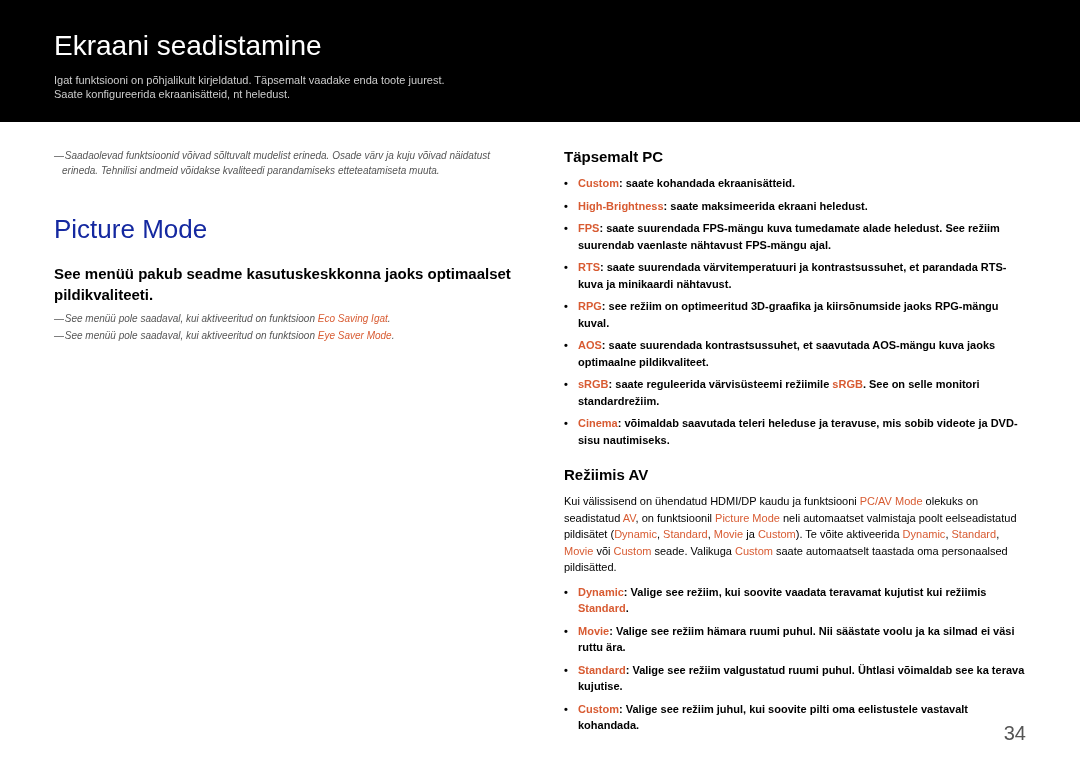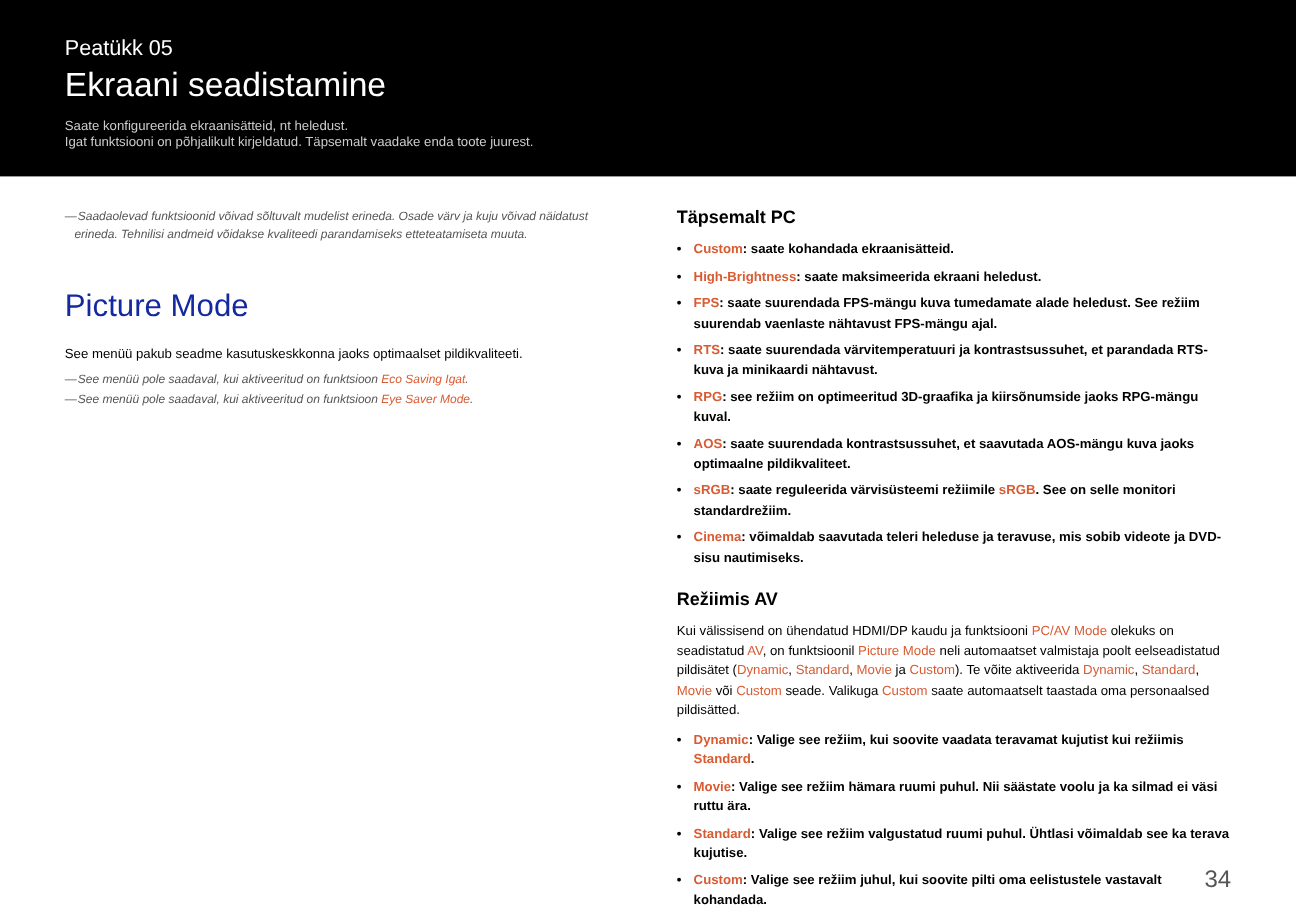--- a/index.html
+++ b/index.html
@@ -57,24 +57,25 @@
     letter-spacing: -1px;
   }
   .section-title-blue {
     font-size: 26px;
     font-weight: 400;
     color: #1428a0;
     margin-top: 36px;
     margin-bottom: 18px;
   }
   .body-text {
-    font-size: 11px;
+    font-size: 15px;
     color: #000;
     margin-bottom: 6px;
     line-height: 1.4;
+    font-weight: bold;
   }
   .highlight { color: #d85b32; }
   .sub-heading {
     font-size: 15px;
     font-weight: 600;
     color: #000;
     margin-bottom: 10px;
   }
   ul.bullets {
     list-style: none;
@@ -107,24 +108,23 @@
     bottom: 18px;
     font-size: 20px;
     color: #555;
     text-align: center;
   }
 </style>
 </head>
 <body>
 
 <div class="header">
-  <div class="chapter">Peatükk 05</div>
   <div class="title">Ekraani seadistamine</div>
+  <div class="header-sub">Igat funktsiooni on põhjalikult kirjeldatud. Täpsemalt vaadake enda toote juurest.</div>
   <div class="header-sub">Saate konfigureerida ekraanisätteid, nt heledust.</div>
-  <div class="header-sub">Igat funktsiooni on põhjalikult kirjeldatud. Täpsemalt vaadake enda toote juurest.</div>
 </div>
 
 <div class="content">
   <div class="left-col">
     <div class="note note-dash">Saadaolevad funktsioonid võivad sõltuvalt mudelist erineda. Osade värv ja kuju võivad näidatust erineda. Tehnilisi andmeid võidakse kvaliteedi parandamiseks etteteatamiseta muuta.</div>
     <div class="section-title-blue">Picture Mode</div>
     <div class="body-text">See menüü pakub seadme kasutuskeskkonna jaoks optimaalset pildikvaliteeti.</div>
     <div class="note note-dash">
       <span>See menüü pole saadaval, kui aktiveeritud on funktsioon </span><span class="highlight">Eco Saving Igat</span>.
     </div>

